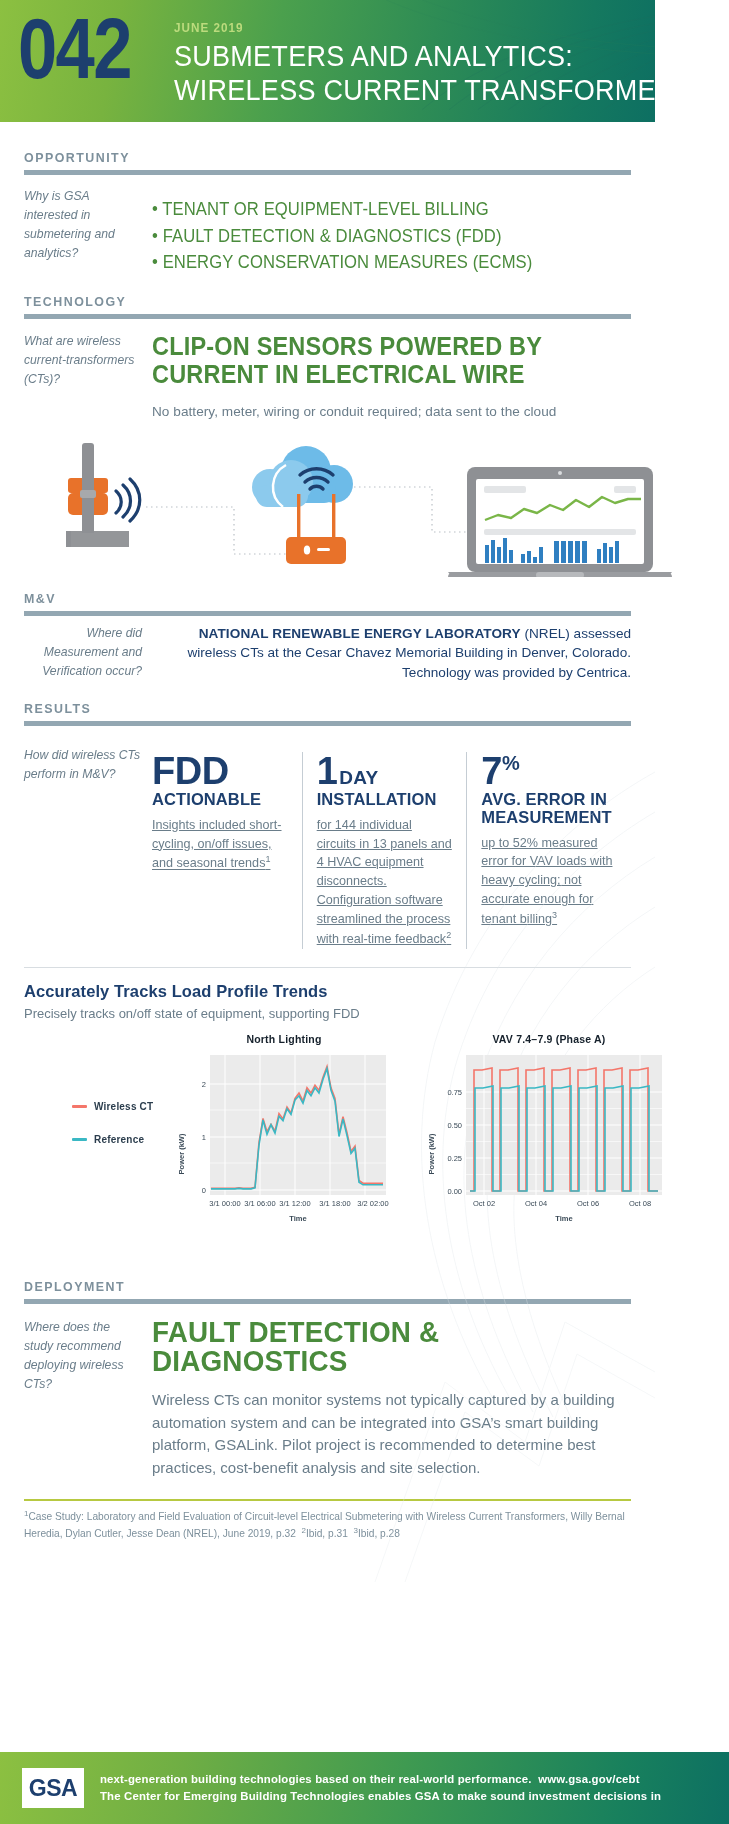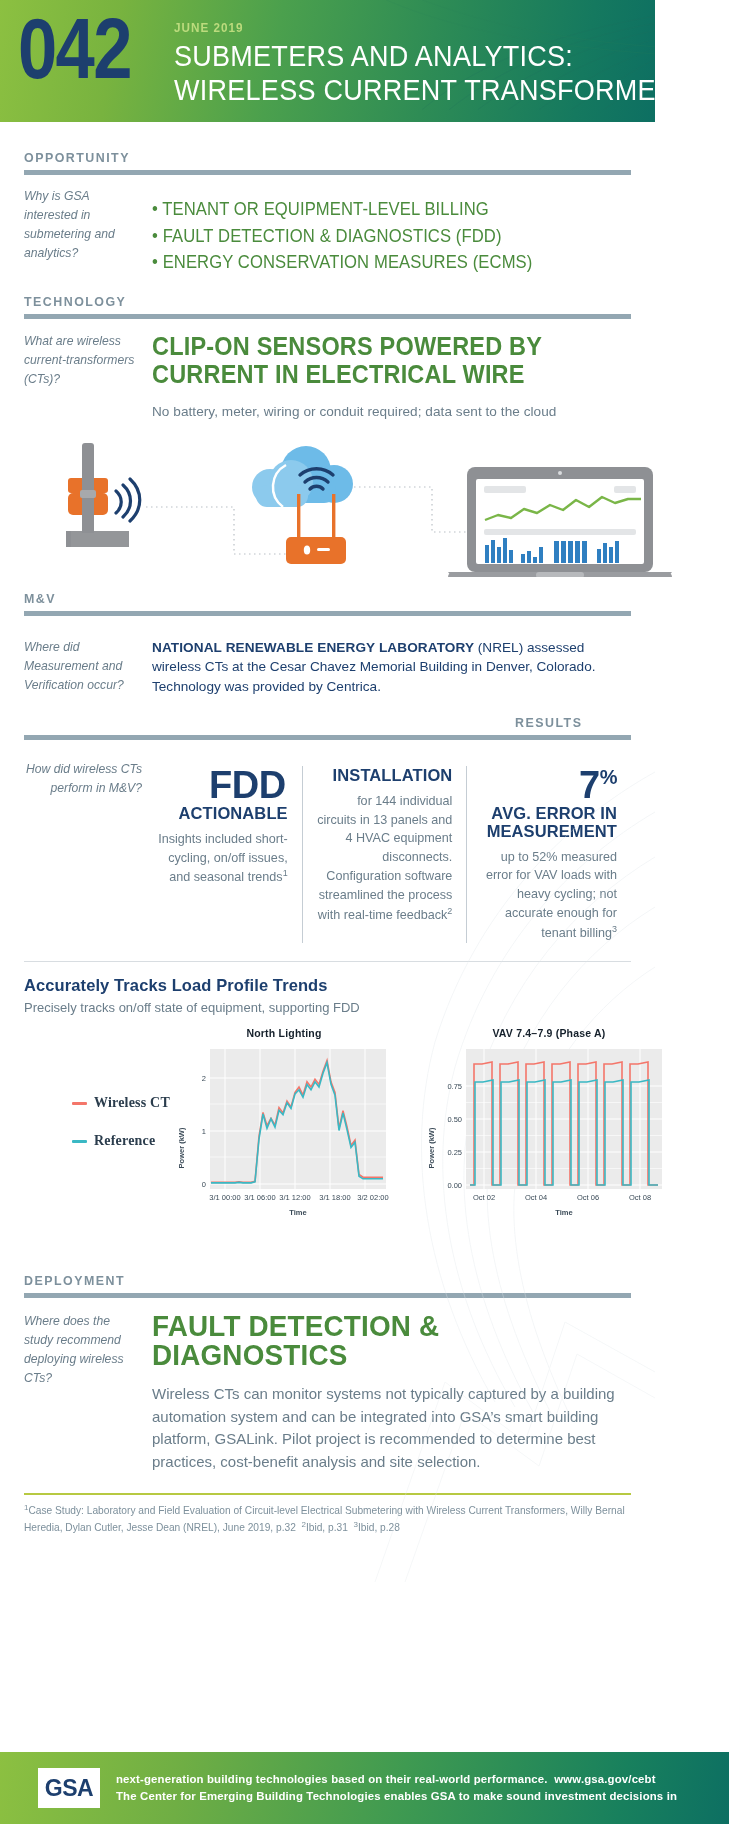--- a/index.html
+++ b/index.html
@@ -88,33 +88,33 @@
     color: #1d3f6e; font-weight: 700; font-size: 38px; line-height: 1;
     letter-spacing: -.5px;
   }
   .stat-big .unit { font-size: 19px; letter-spacing: .3px; margin-left: 2px; }
   .stat-big .sup { font-size: 20px; vertical-align: super; line-height: 0; }
   .stat-label {
     color: #1d3f6e; font-weight: 700; font-size: 16.5px; line-height: 1.08;
     letter-spacing: .1px; margin-top: 1px;
     font-family: "Liberation Sans Narrow","Liberation Sans", sans-serif;
   }
-  .stat-text { margin-top: 7px; color: #6a7d8a; font-size: 12.6px; line-height: 1.5; }
+  .stat-text { margin-top: 7px; color: #6a7d8a; font-size: 12.6px; line-height: 1.5; text-decoration: underline; }
   .stat-text sup { font-size: 9px; }
 
   
   .divider-thin { height: 1px; background: #d8dde1; margin: 18px 0 0; }
   .chart-title { color:#1d3f6e; font-size: 16.5px; font-weight: 700; margin-top: 14px; letter-spacing:.1px; }
   .chart-sub { color:#6a7d8a; font-size: 13px; margin-top: 5px; }
   .charts-wrap { position: relative; margin-top: 12px; height: 222px; }
   .legend { position:absolute; left: 48px; top: 68px; }
   .legend-row { display:flex; align-items:center; margin-bottom: 22px; }
   .legend-swatch { width: 15px; height: 3px; margin-right: 7px; border-radius: 1px; }
-  .legend-label { font-size: 14px; font-weight: 700; color:#2b3d4d; letter-spacing:.2px;
-    font-family:Liberation Serif, serif; }
+  .legend-label { font-size: 10px; font-weight: 700; color:#2b3d4d; letter-spacing:.2px;
+    font-family:Liberation Sans, sans-serif; }
   .plot-title { text-align:center; font-size: 10.5px; font-weight: 700; color:#15202b;
     font-family:"Liberation Sans Narrow","Liberation Sans",sans-serif; letter-spacing:.2px; }
   .plot-box { position:absolute; }
   .tick { font-size: 7.5px; fill:#3a4a57; font-family:"Liberation Sans Narrow","Liberation Sans",sans-serif; }
 
   
   .dep-head {
     color: #4a8b3c; font-size: 29px; font-weight: 700; letter-spacing: .2px; line-height: 1;
     font-family: "Liberation Sans Narrow","Liberation Sans", sans-serif;
     transform: scaleX(.96); transform-origin: left top;
@@ -123,21 +123,21 @@
 
   
   .fn-rule { height: 2px; background: #b7c941; margin-top: 20px; }
   .footnotes { margin-top: 7px; color:#7d909c; font-size: 10.2px; line-height: 1.55; }
   .footnotes sup { font-size: 8px; }
 
   
   .footer {
     position:absolute; left:0; bottom:0; width: 729px; height: 72px;
     background: linear-gradient(100deg, #8cc041 0%, #6fae44 25%, #3f9a51 55%, #18805d 85%, #0d6f62 100%);
-    display:flex; align-items:center; padding: 0 38px; overflow:hidden;
+    display:flex; align-items:center; padding: 0 22px; overflow:hidden;
   }
   .gsa-logo {
     width: 62px; height: 40px; background:#ffffff; color:#1d3f6e;
     font-weight:700; font-size: 23px; letter-spacing: -.5px;
     display:flex; align-items:center; justify-content:center; flex:none;
     font-family:"Liberation Sans Narrow","Liberation Sans",sans-serif;
   }
   .footer-text { margin-left: 16px; color:#fff; font-size: 11.4px; line-height: 1.45; font-weight:700;
     font-family:"Liberation Sans Narrow","Liberation Sans",sans-serif; letter-spacing:.15px; }
   .footer-text .url { }
@@ -310,43 +310,44 @@
             <rect x="424" y="135" width="224" height="12" rx="5" fill="#9a9ca0"></rect>
             <rect x="512" y="135" width="48" height="6" rx="3" fill="#b7b9bc"></rect>
           </g>
         </svg>
       </div>
     </div>
 
     <div style="padding-top:10px;">
       <div class="sec-head">M&amp;V</div>
       <div class="sec-rule"></div>
-      <div class="row" style="margin-top:22px;">
+      <div class="row" style="margin-top:8px;text-align:right;">
         <div class="qcol">Where did Measurement and Verification occur?</div>
         <div class="ccol">
           <p class="mv-body"><b>NATIONAL RENEWABLE ENERGY LABORATORY</b><span> (NREL) assessed wireless CTs at the Cesar Chavez Memorial Building in Denver, Colorado. Technology was provided by Centrica.</span></p>
         </div>
       </div>
     </div>
 
-    <div style="padding-top:18px;text-align:right;">
+    <div style="padding-top:18px;">
       <div class="sec-head">RESULTS</div>
       <div class="sec-rule"></div>
       <div class="row" style="margin-top:20px;">
         <div class="qcol">How did wireless CTs perform in M&amp;V?</div>
         <div class="ccol">
           <div class="stats">
 
             <div class="stat">
               <div class="stat-big"><span>FDD</span><span class="unit"></span></div>
               <div class="stat-label">ACTIONABLE</div>
               <div class="stat-text"><span>Insights included short-cycling, on/off issues, and seasonal trends</span><sup>1</sup></div>
             </div>
 
             <div class="stat">
+              <div class="stat-big"><span>1</span><span class="unit">DAY</span></div>
               <div class="stat-label">INSTALLATION</div>
               <div class="stat-text"><span>for 144 individual circuits in 13 panels and 4 HVAC equipment disconnects. Configuration software streamlined the process with real-time feedback</span><sup>2</sup></div>
             </div>
 
             <div class="stat">
               <div class="stat-big"><span>7</span><span class="sup">%</span></div>
               <div class="stat-label">AVG. ERROR IN MEASUREMENT</div>
               <div class="stat-text"><span>up to 52% measured error for VAV loads with heavy cycling; not accurate enough for tenant billing</span><sup>3</sup></div>
             </div>
 

